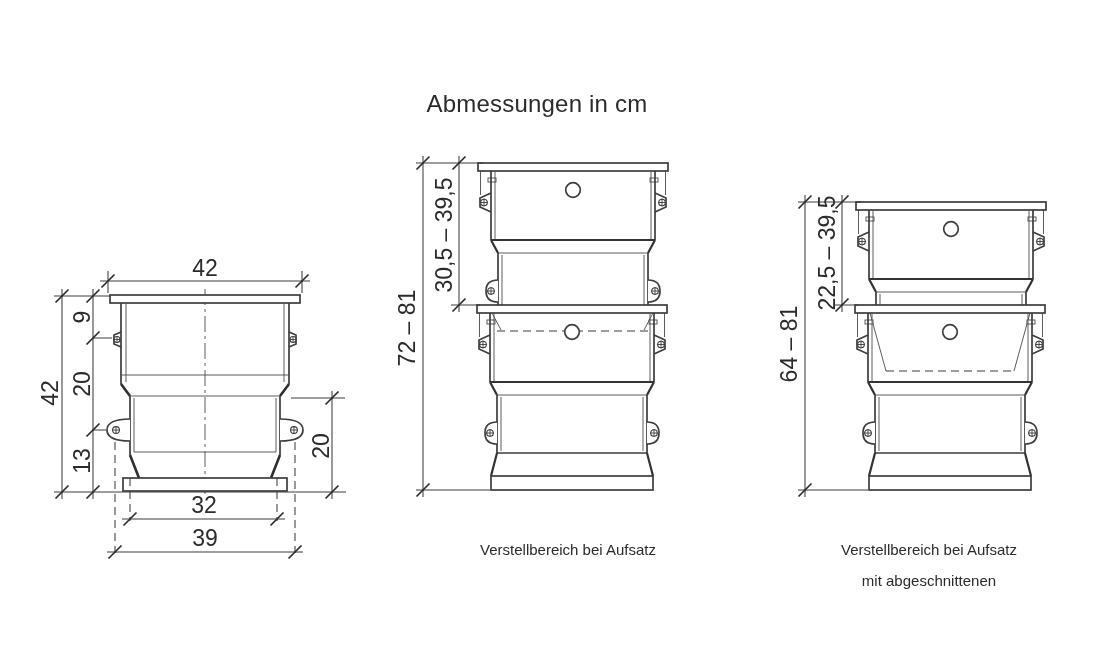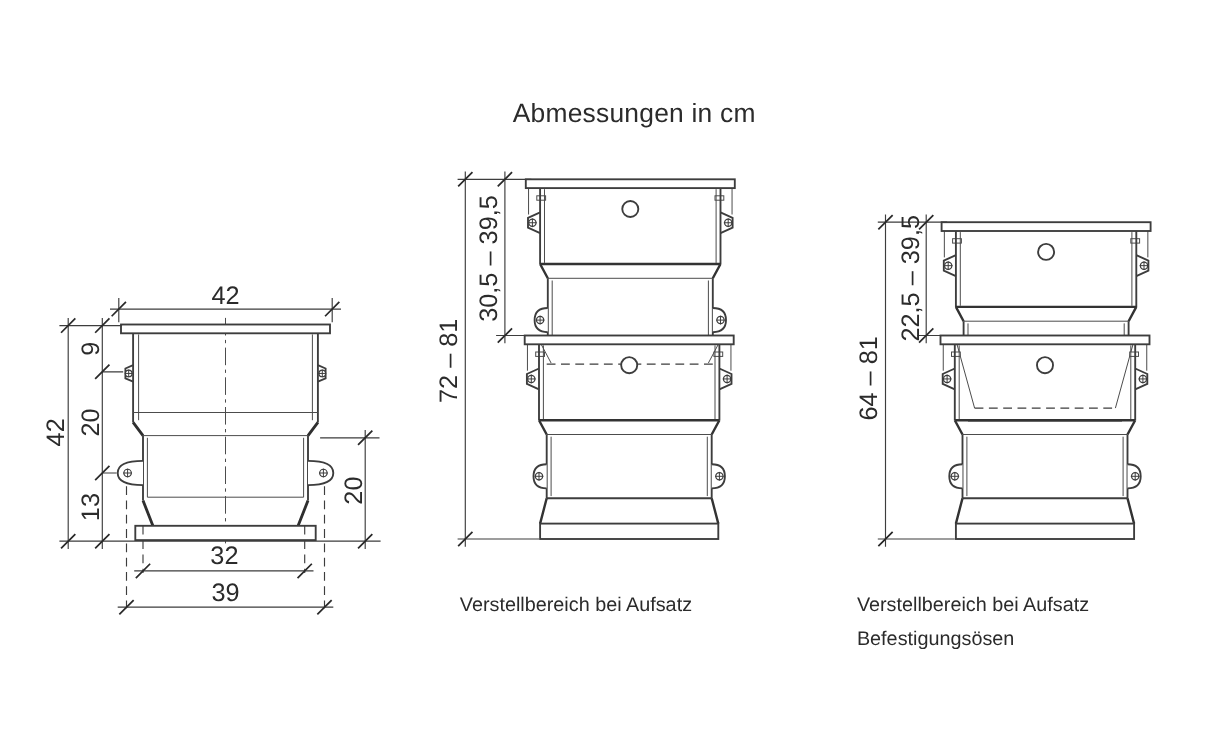--- a/index.html
+++ b/index.html
@@ -1,20 +1,20 @@
 <!DOCTYPE html>
 <html><head>
 <meta charset="utf-8">
 <style>
   html,body{margin:0;padding:0;background:#ffffff;}
   .page{position:relative;width:1100px;height:666px;background:#fff;overflow:hidden;
         font-family:"Liberation Sans",sans-serif;color:#2b2b2b;}
-  .title{position:absolute;left:387px;top:90px;width:300px;text-align:right;
+  .title{position:absolute;left:387px;top:90px;width:300px;text-align:center;
          font-size:24px;letter-spacing:0.2px;color:#2b2b2b;}
-  .caption{position:absolute;width:300px;font-size:18px;
+  .caption{position:absolute;width:300px;text-align:center;font-size:15px;
            line-height:31px;color:#2b2b2b;}
   .caption.mid{left:418px;top:534px;}
   .caption.right{left:779px;top:534px;}
   svg{position:absolute;left:0;top:0;}
   
   .s1{stroke:#3d3d3d;stroke-width:1.7;fill:none;}
   .s0{stroke:#4a4a4a;stroke-width:0.9;fill:none;}
   .s2{stroke:#333333;stroke-width:2.2;fill:none;}
   .s3{stroke:#2f2f2f;stroke-width:2.6;fill:none;}
   .wf{fill:#ffffff;}
@@ -160,16 +160,16 @@
       <text class="dl" transform="translate(835,253) rotate(-90)" text-anchor="middle">22,5 – 39,5</text>
     </g>
   </svg>
 
   <div class="caption mid">
     <div>Verstellbereich bei Aufsatz</div>
   </div>
 
   <div class="caption right">
     <div>Verstellbereich bei Aufsatz</div>
-    <div>Befestigungsösen</div>
+    <div>mit abgeschnittenen</div>
   </div>
 
 </div>
 
 </body></html>

